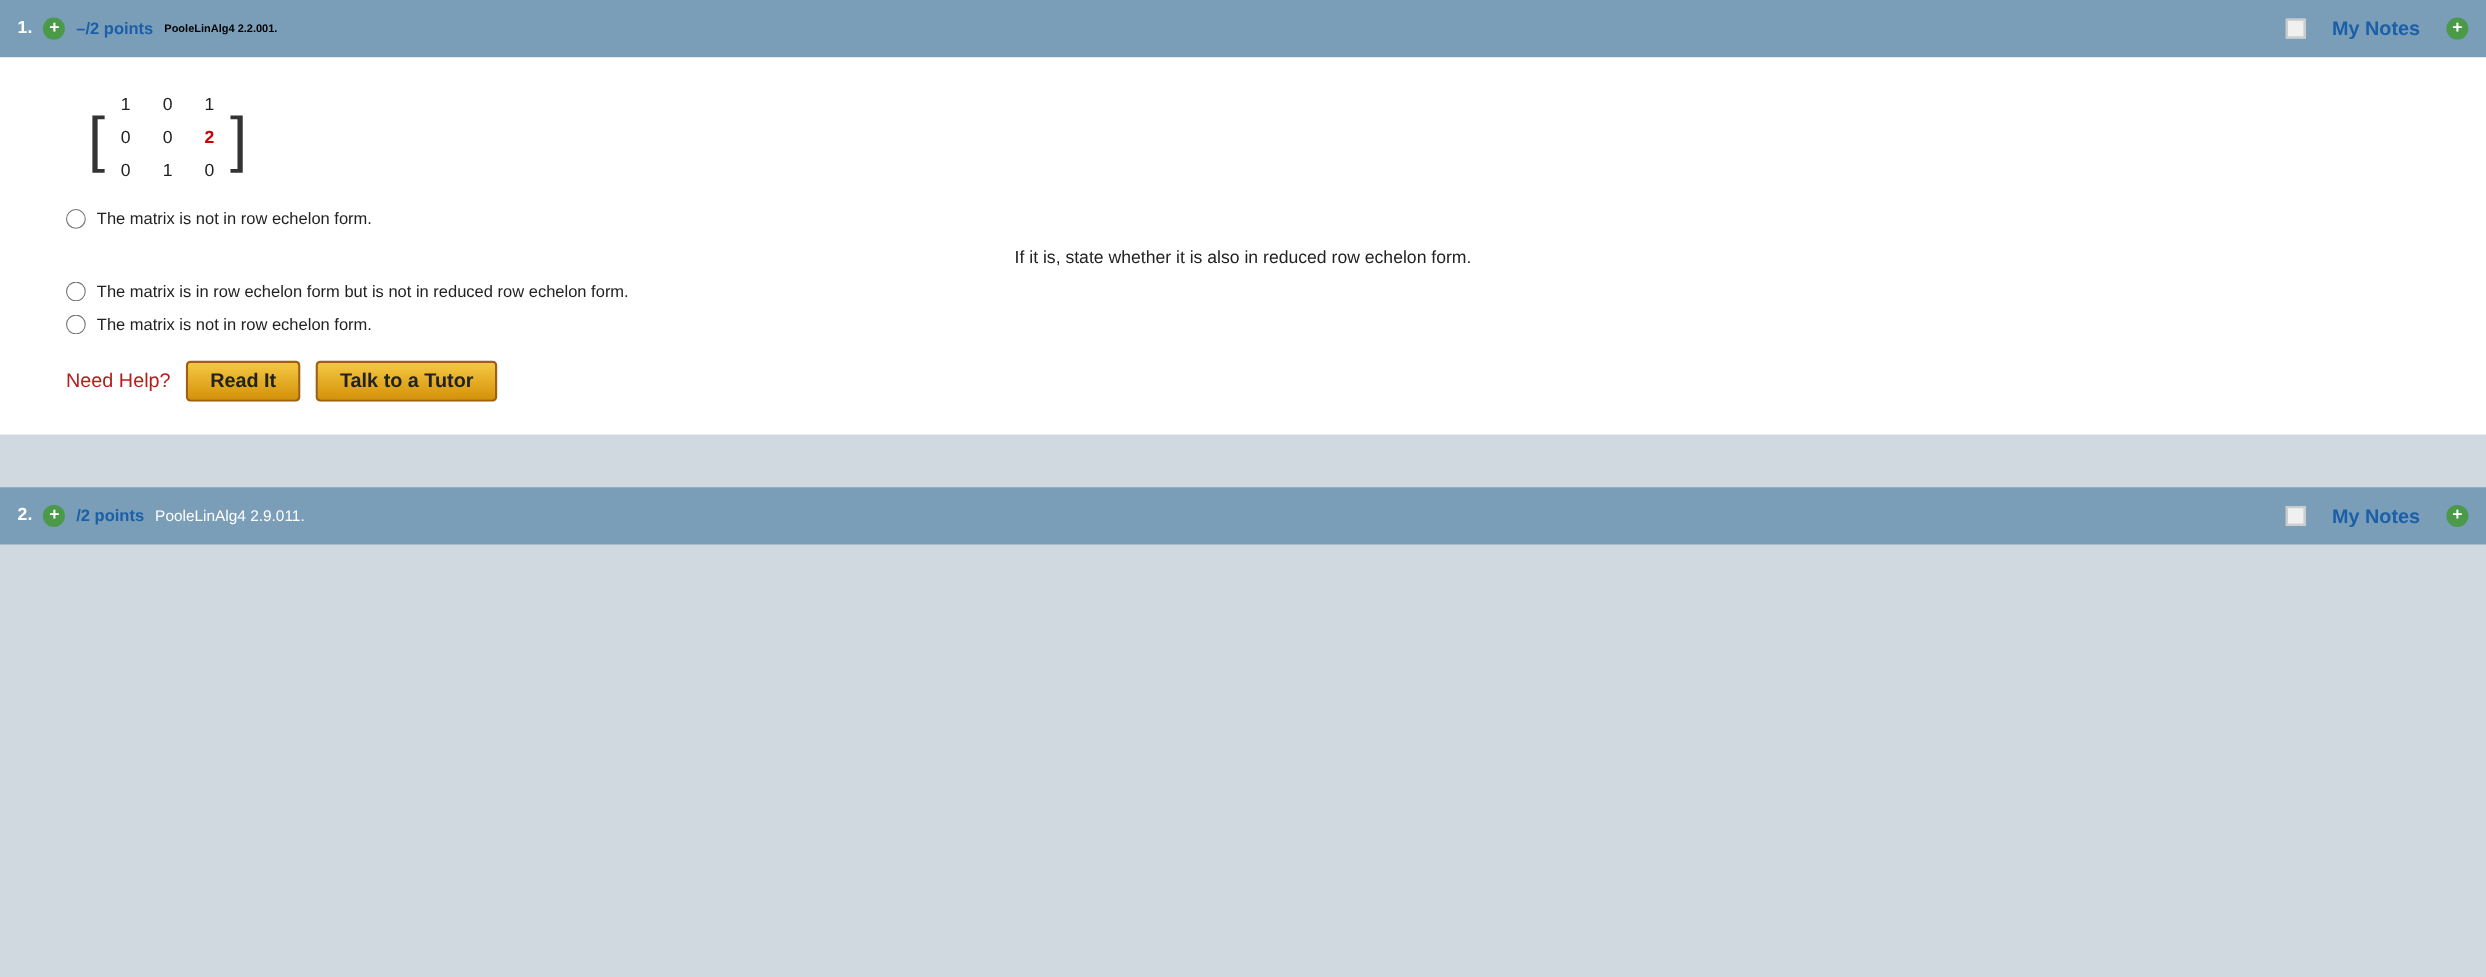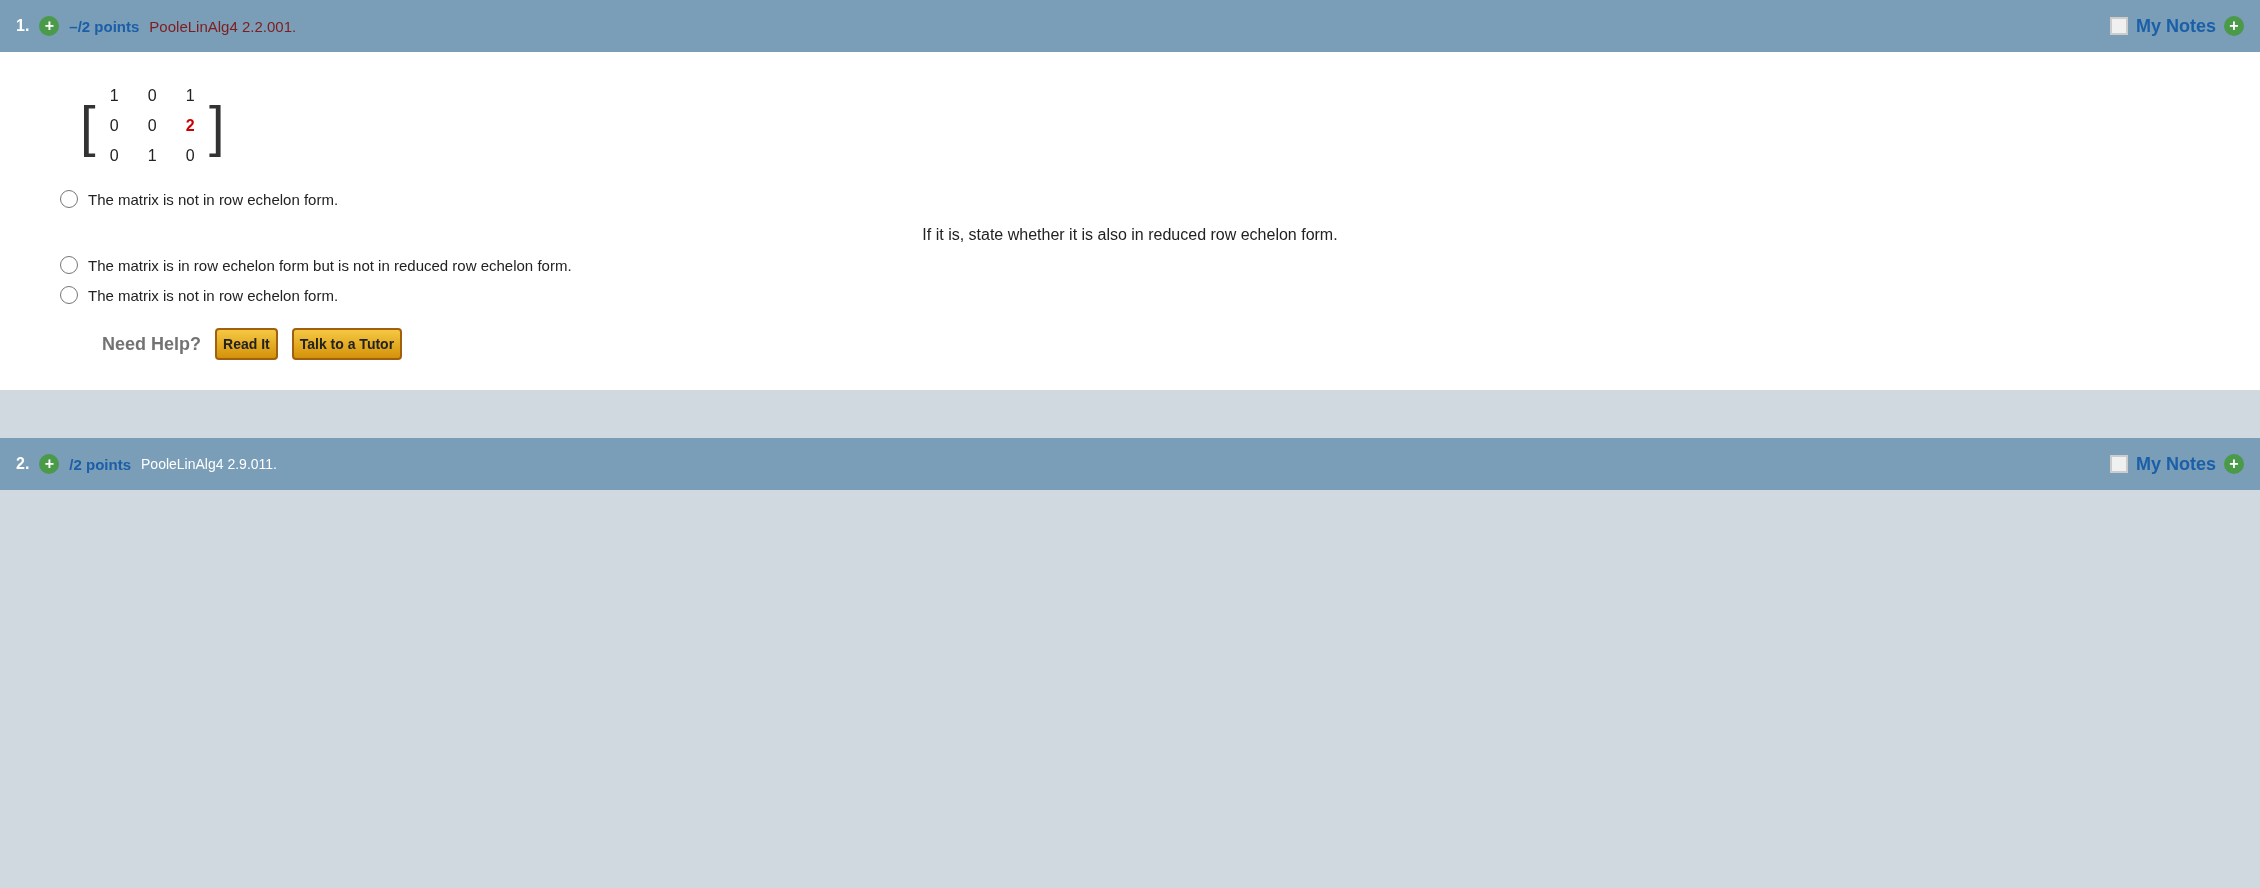--- a/index.html
+++ b/index.html
@@ -53,28 +53,29 @@
       cursor: pointer;
     }
 
     .points-text {
       color: #1a5fa8;
       font-weight: bold;
       font-size: 15px;
     }
 
     .problem-id {
-      color: #7f1d1d;
-      font-size: 15px;
+      color: #000000;
+      font-size: 10px;
+      font-weight: bold;
     }
 
     .question-header-right {
       display: flex;
       align-items: center;
-      gap: 8px;
+      gap: 24px;
     }
 
     .my-notes-checkbox {
       width: 18px;
       height: 18px;
       border: 2px solid #ccc;
       background: #f0f0f0;
       display: inline-block;
     }
 
@@ -171,32 +172,31 @@
     }
 
     .need-help-section {
       display: flex;
       align-items: center;
       gap: 14px;
       margin-top: 24px;
     }
 
     .need-help-text {
-      color: #737373;
-      font-weight: bold;
+      color: #b91c1c;
+      font-weight: normal;
       font-size: 18px;
-      margin-left: 42px;
     }
 
     .help-button {
-      padding: 6px 6px;
+      padding: 6px 20px;
       background: linear-gradient(to bottom, #f5c842, #d4920a);
       border: 2px solid #a06010;
       border-radius: 4px;
-      font-size: 14px;
+      font-size: 18px;
       font-weight: bold;
       color: #222;
       cursor: pointer;
     }
 
     .bottom-stub {
       background: #7a9db8;
       padding: 10px 16px;
       display: flex;
       align-items: center;

